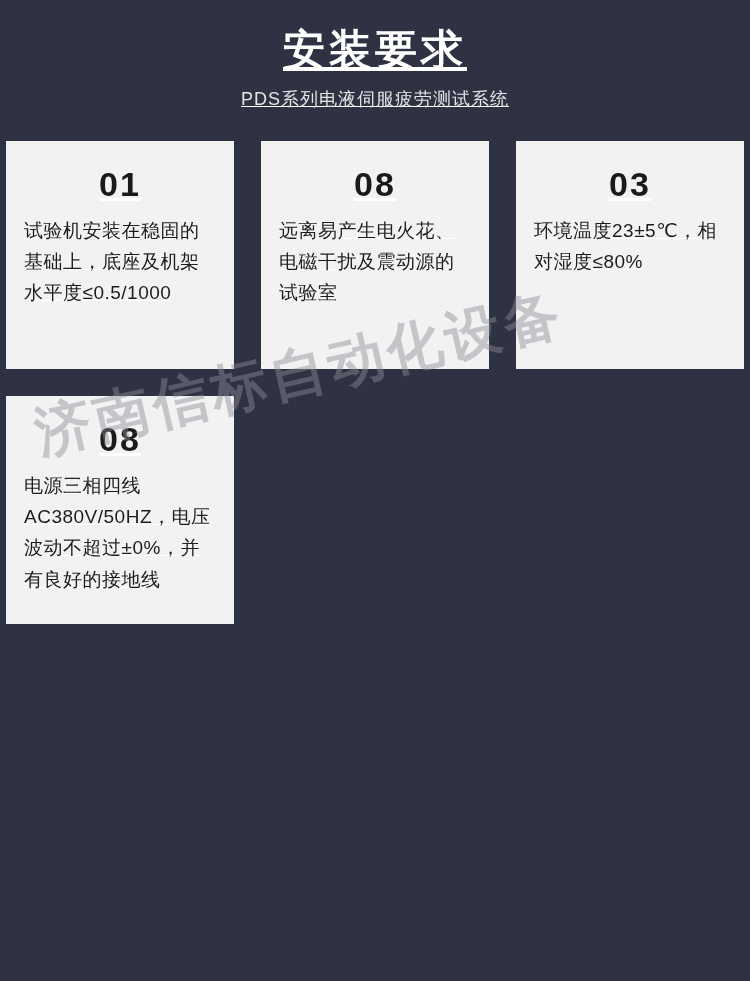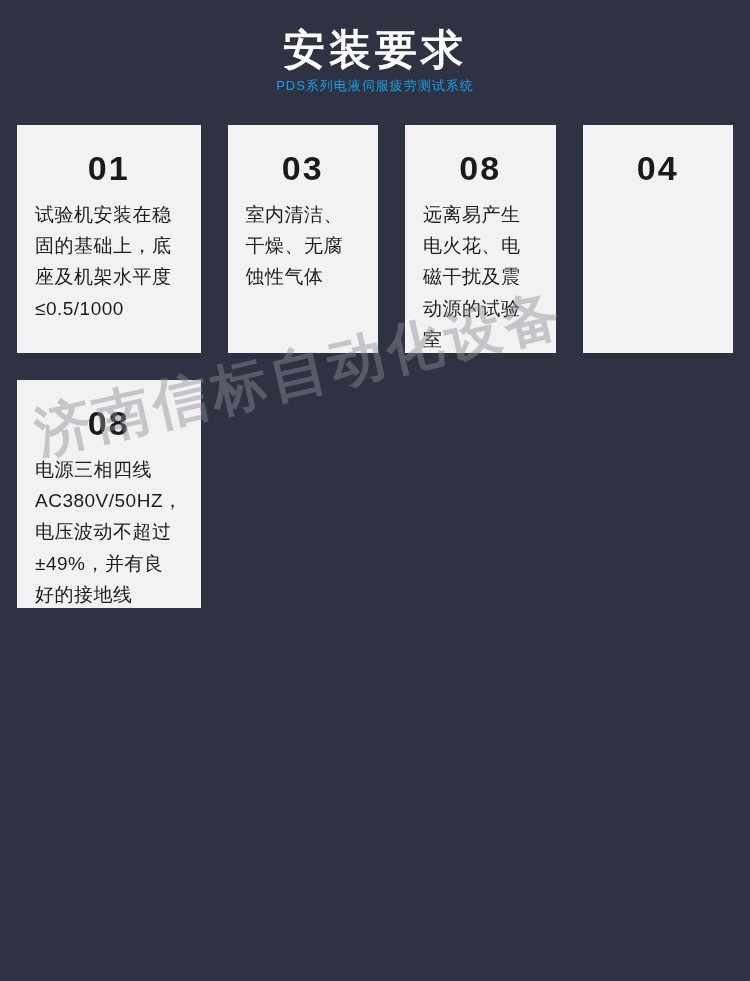--- a/index.html
+++ b/index.html
@@ -14,45 +14,46 @@
     color: #ffffff;
     overflow: hidden;
     position: relative;
   }
   .page {
     position: relative;
     width: 750px;
     height: 789px;
     box-sizing: border-box;
     overflow: hidden;
+    text-decoration: underline;
   }
   .header {
     padding-top: 24px;
     text-align: center;
   }
   .title {
     font-size: 42px;
     font-weight: bold;
     letter-spacing: 4px;
     line-height: 1.25;
     margin: 0;
     color: #ffffff;
   }
   .subtitle {
-    font-size: 13px;
+    font-size: 18px;
     letter-spacing: 1px;
-    margin-top: 0;
-    color: #0ea5e9;
+    margin-top: 10px;
+    color: #e5e5e5;
   }
   .grid {
     position: relative;
     margin-top: 30px;
-    padding: 0 17px;
+    padding: 0 6px;
     display: grid;
-    grid-template-columns: 1fr 1fr 1fr 1fr;
+    grid-template-columns: 1fr 1fr 1fr;
     grid-gap: 18px 22px;
     box-sizing: border-box;
     gap: 27px;
   }
   .card {
     background: #f2f2f2;
     color: #1d1d1d;
     height: 228px;
     box-sizing: border-box;
     padding: 26px 18px 18px 18px;
@@ -101,36 +102,33 @@
   </div>
 
   <div class="grid">
 
     <div class="card">
       <div class="card-number">01</div>
       <div class="card-text">试验机安装在稳固的基础上，底座及机架水平度≤0.5/1000</div>
     </div>
 
 
-    <div class="card">
-      <div class="card-number">03</div>
-      <div class="card-text">室内清洁、干燥、无腐蚀性气体</div>
-    </div>
 
     <div class="card">
       <div class="card-number">08</div>
       <div class="card-text">远离易产生电火花、电磁干扰及震动源的试验室</div>
     </div>
 
     <div class="card">
-      <div class="card-number">04</div>
+      <div class="card-number">03</div>
+      <div class="card-text">环境温度23±5℃，相对湿度≤80%</div>
     </div>
 
     <div class="card">
       <div class="card-number">08</div>
-      <div class="card-text">电源三相四线AC380V/50HZ，电压波动不超过±49%，并有良好的接地线</div>
+      <div class="card-text">电源三相四线AC380V/50HZ，电压波动不超过±0%，并有良好的接地线</div>
     </div>
 
   </div>
 
   <div class="watermark">济南信标自动化设备</div>
 
 </div>
 
 </body></html>

